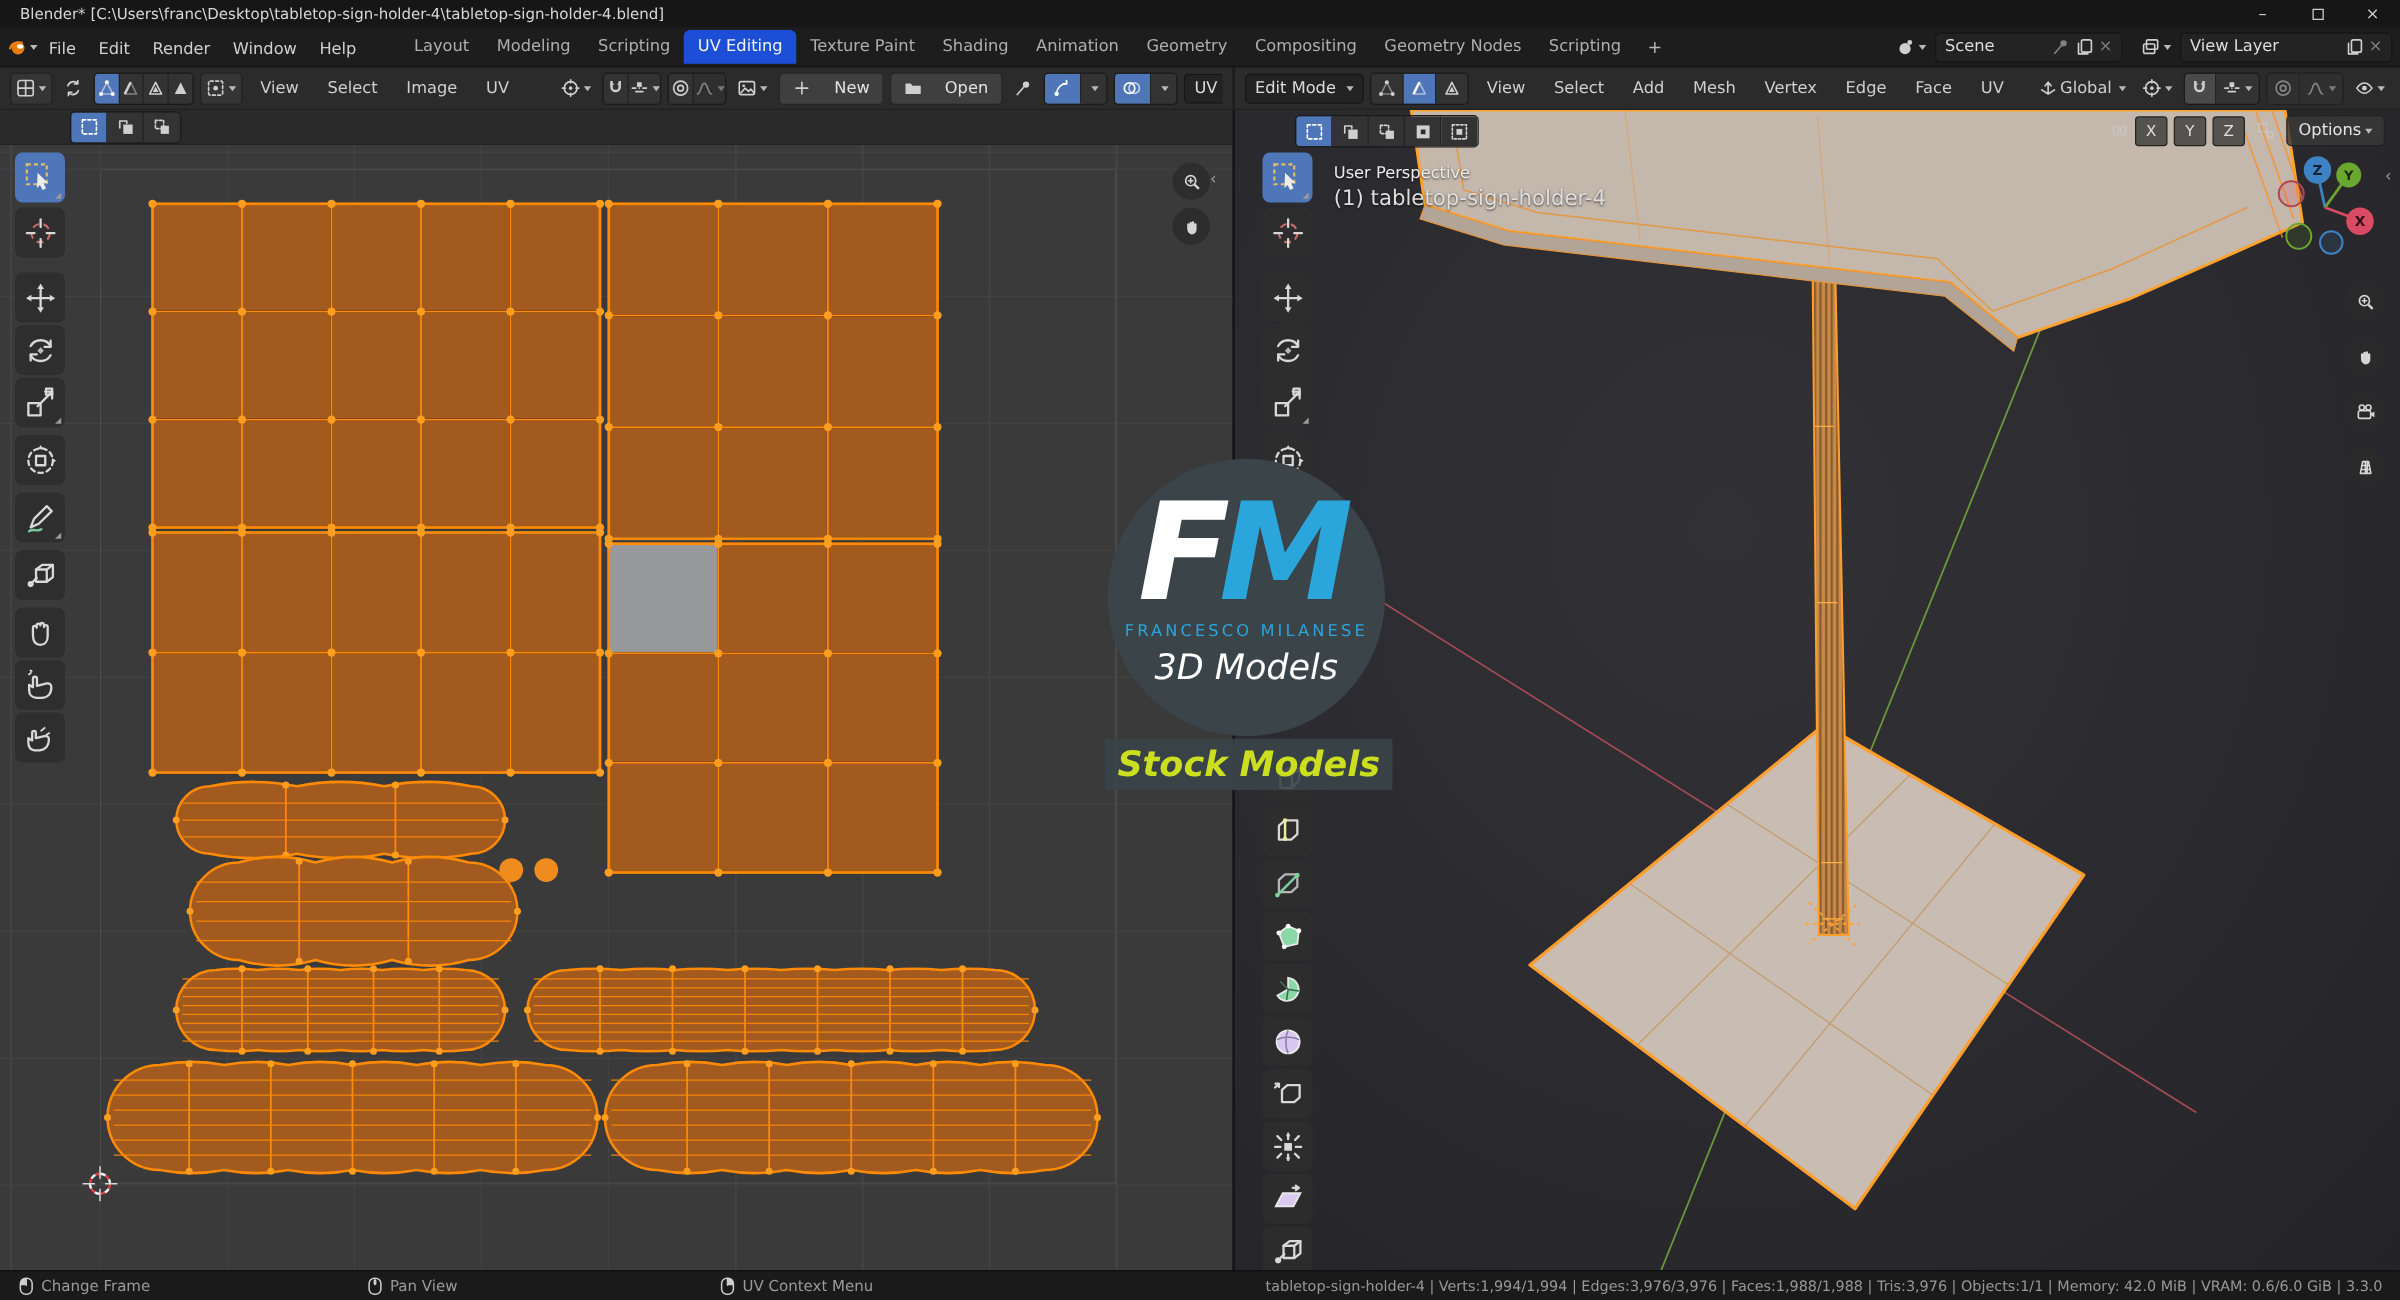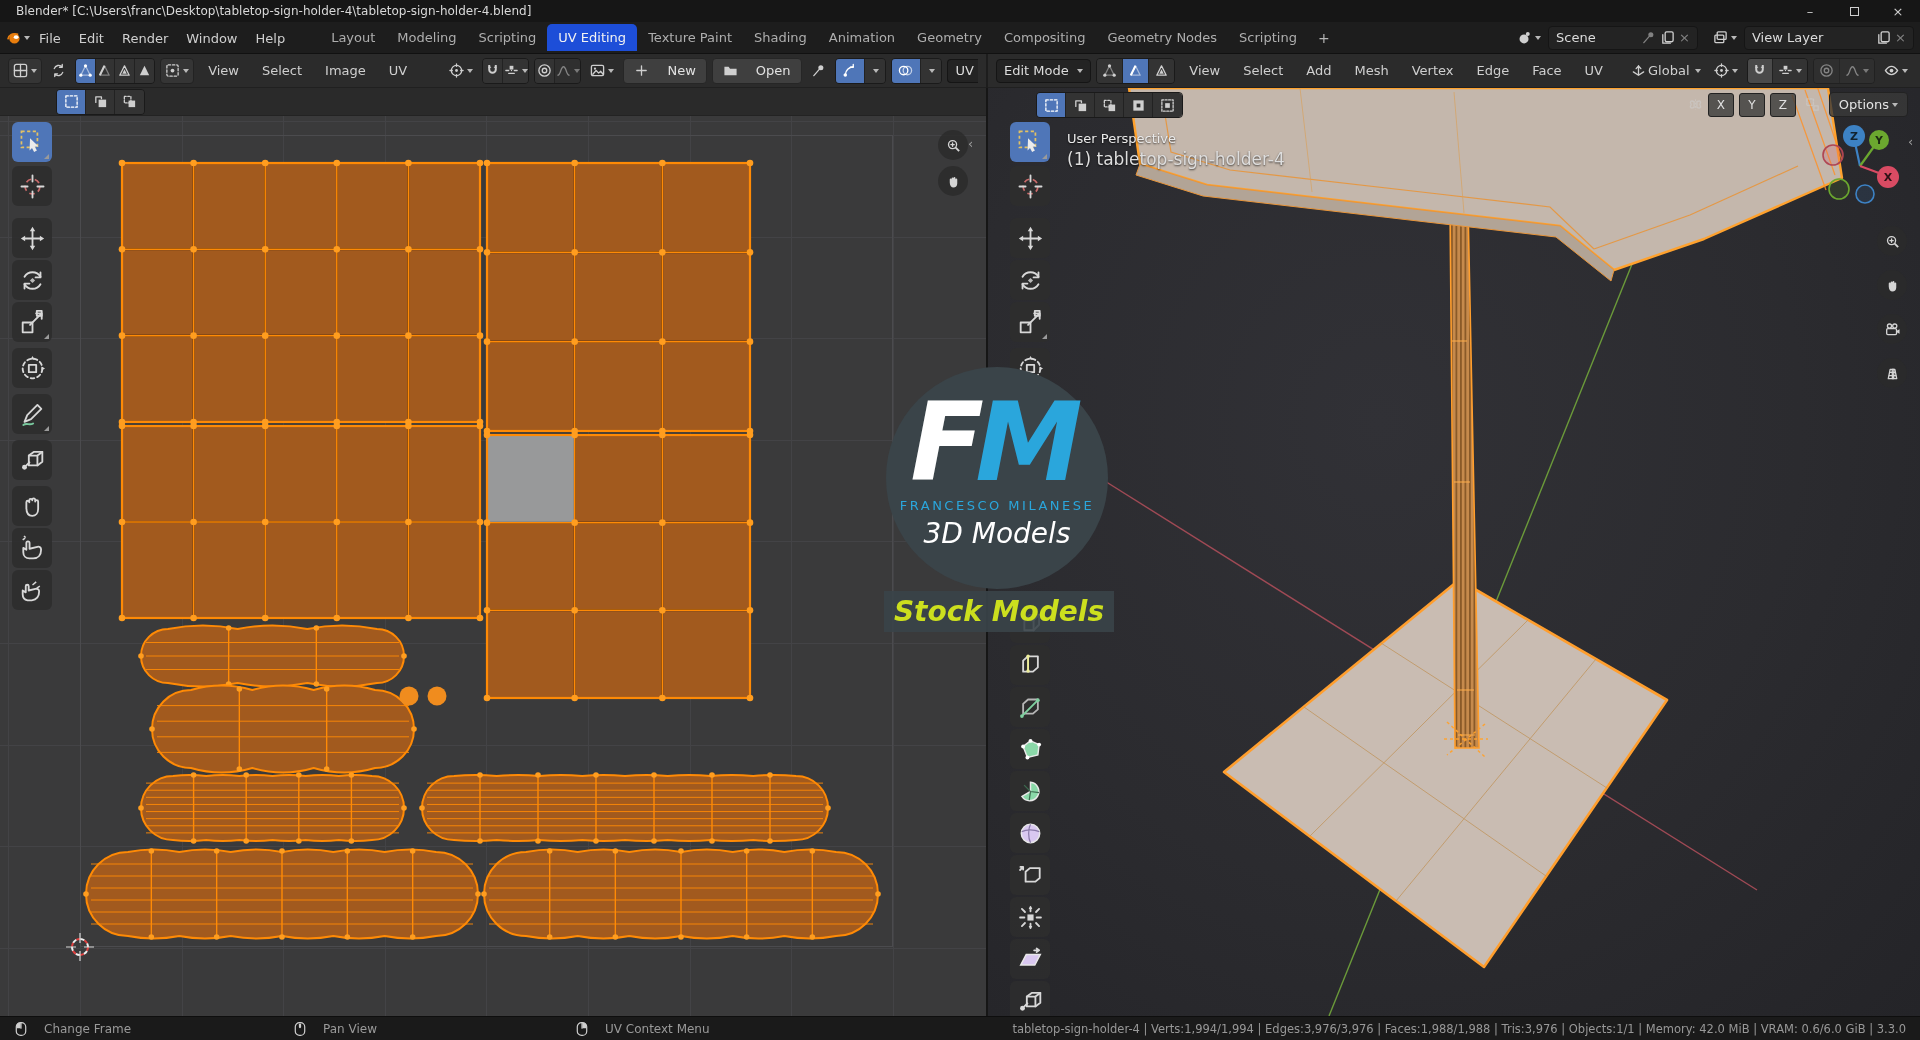--- a/index.html
+++ b/index.html
@@ -89,21 +89,21 @@
   #wm-fm .f { color:#ffffff; } #wm-fm .m { color:#2aa6dc; }
   #wm-name { color:#2aa6dc; font-size:13px; letter-spacing:2.5px; margin-top:10px; white-space:nowrap; }
   #wm-tag { color:#fff; font-size:28px; font-style:italic; margin-top:4px; }
   #wm-banner { position:absolute; left:884px; top:591px; width:230px; height:41px; background:#3a4449E6;
     z-index:61; display:flex; align-items:center; justify-content:center;text-align:right; }
   #wm-banner span { color:#ccdf1e; font-size:28px; font-weight:bold; font-style:italic; white-space:nowrap; }
 
   
   #statusbar { position:absolute; left:0; top:1016px; width:1920px; height:24px; background:#1a1a1a;
     border-top:1px solid #0e0e0e; color:#9a9a9a; font-size:12px; }
-  .hint { position:absolute; top:0; height:24px; display:flex; align-items:center; gap:17px; }
+  .hint { position:absolute; top:0; height:24px; display:flex; align-items:center; gap:6px; }
   #status-stats { position:absolute; right:14px; top:0; height:24px; display:flex; align-items:center;
     color:#989898; font-size:11.5px; white-space:nowrap; }
   svg { display:block; }
 </style>
 </head>
 <body>
 
 <div id="root">
 
   <div id="titlebar">

